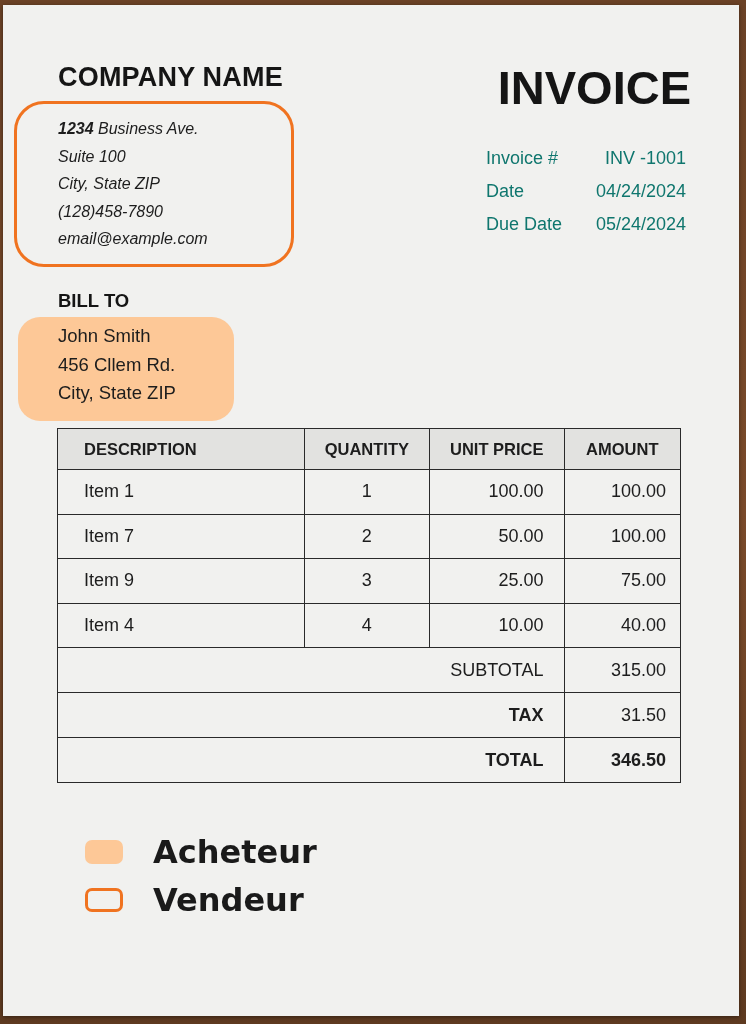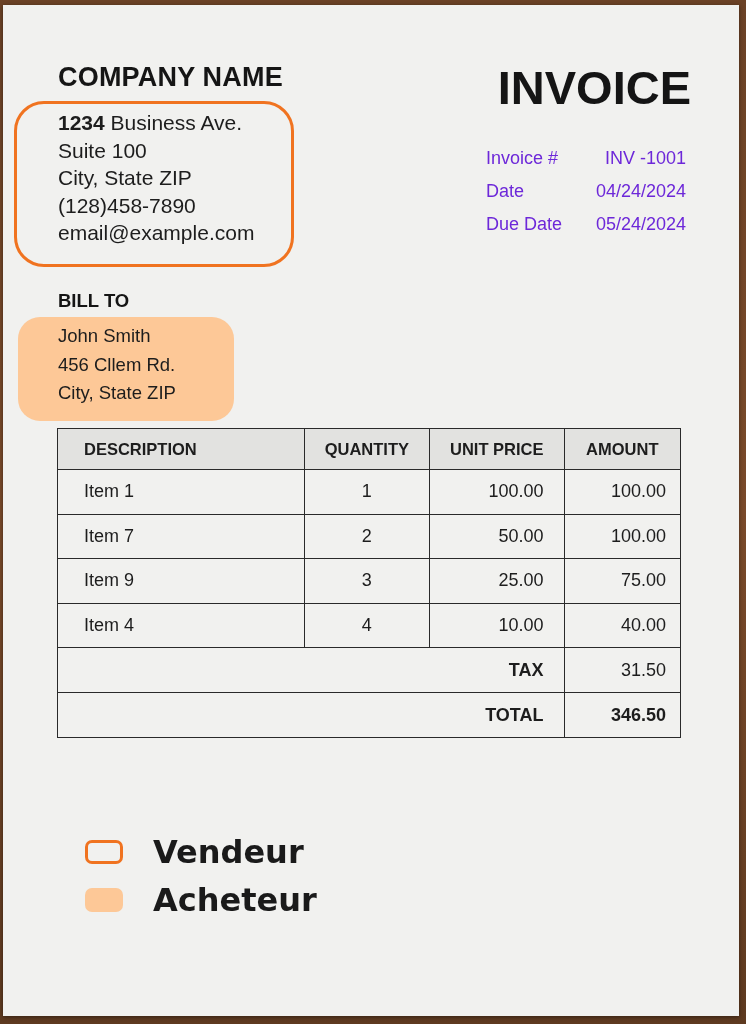--- a/index.html
+++ b/index.html
@@ -23,27 +23,27 @@
   .invoice-title {
     position: absolute; right: 55px; top: 60px;
     font-size: 47px; font-weight: bold; color: #151515;
   }
   .seller-box {
     position: absolute; left: 14px; top: 101px; width: 280px; height: 166px;
     border: 3px solid #f07320; border-radius: 30px;
     box-sizing: border-box;
   }
   .seller-lines {
-    position: absolute; left: 58px; top: 109px;
-    font-size: 21px; line-height: 27.5px; color: #1d1d1d;
+    position: absolute; left: 58px; top: 115px;
+    font-size: 16px; line-height: 27.5px; color: #1d1d1d; font-style: italic;
   }
   .seller-lines b { font-weight: bold; }
   .meta {
     position: absolute; left: 486px; top: 142px; width: 200px;
-    font-size: 18px; line-height: 33px; color: #6d28d9;
+    font-size: 18px; line-height: 33px; color: #0f766e;
   }
   .meta-row { display: flex; justify-content: space-between; }
   .bill-to-label {
     position: absolute; left: 58px; top: 290px;
     font-size: 18.5px; font-weight: bold; color: #151515;
   }
   .buyer-box {
     position: absolute; left: 18px; top: 317px; width: 216px; height: 104px;
     background: #fdc897; border-radius: 22px;
   }
@@ -148,32 +148,36 @@
     <td class="c-unit">25.00</td>
     <td class="c-amt">75.00</td>
   </tr>
   <tr>
     <td class="c-desc">Item 4</td>
     <td class="c-qty">4</td>
     <td class="c-unit">10.00</td>
     <td class="c-amt">40.00</td>
   </tr>
   <tr class="sum">
+    <td colspan="3" class="sum-label">SUBTOTAL</td>
+    <td class="c-amt">315.00</td>
+  </tr>
+  <tr class="sum">
     <td colspan="3" class="sum-label bold">TAX</td>
     <td class="c-amt">31.50</td>
   </tr>
   <tr class="sum">
     <td colspan="3" class="sum-label bold">TOTAL</td>
     <td class="c-amt bold">346.50</td>
   </tr>
 </tbody>
   </table>
 
 <div class="legend">
   <div class="legend-row">
+    <span class="sw sw-fill"></span>
+    <span>Acheteur</span>
+  </div>
+  <div class="legend-row">
     <span class="sw sw-outline"></span>
     <span>Vendeur</span>
-  </div>
-  <div class="legend-row">
-    <span class="sw sw-fill"></span>
-    <span>Acheteur</span>
   </div>
 </div>
 
 </body></html>

